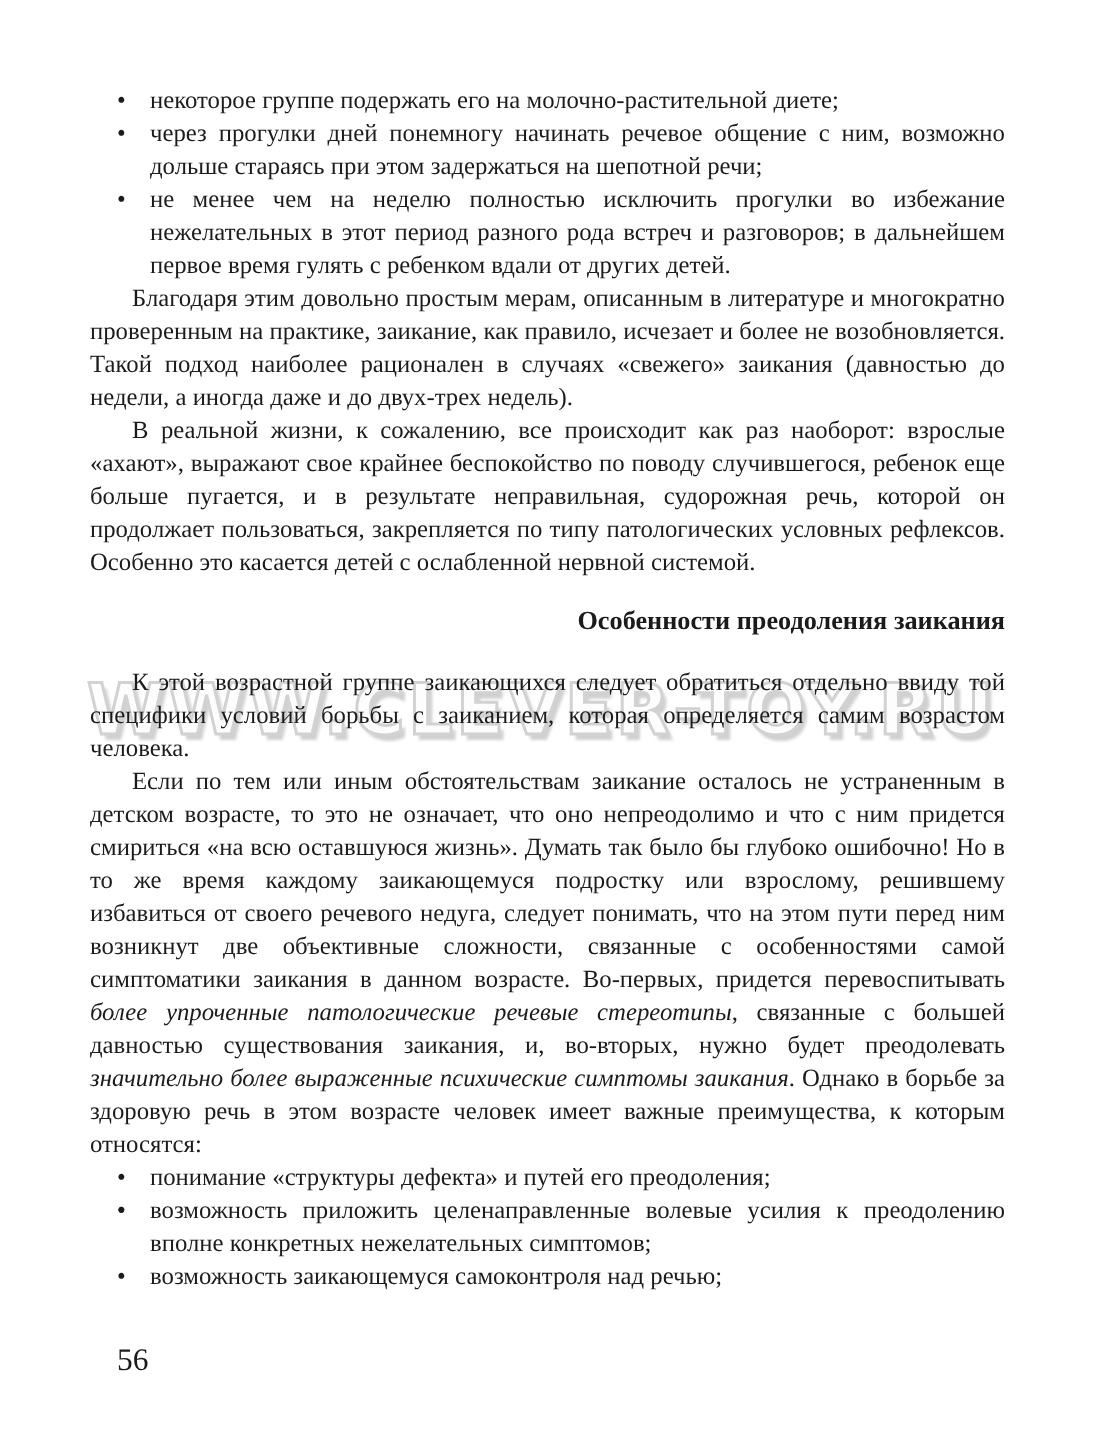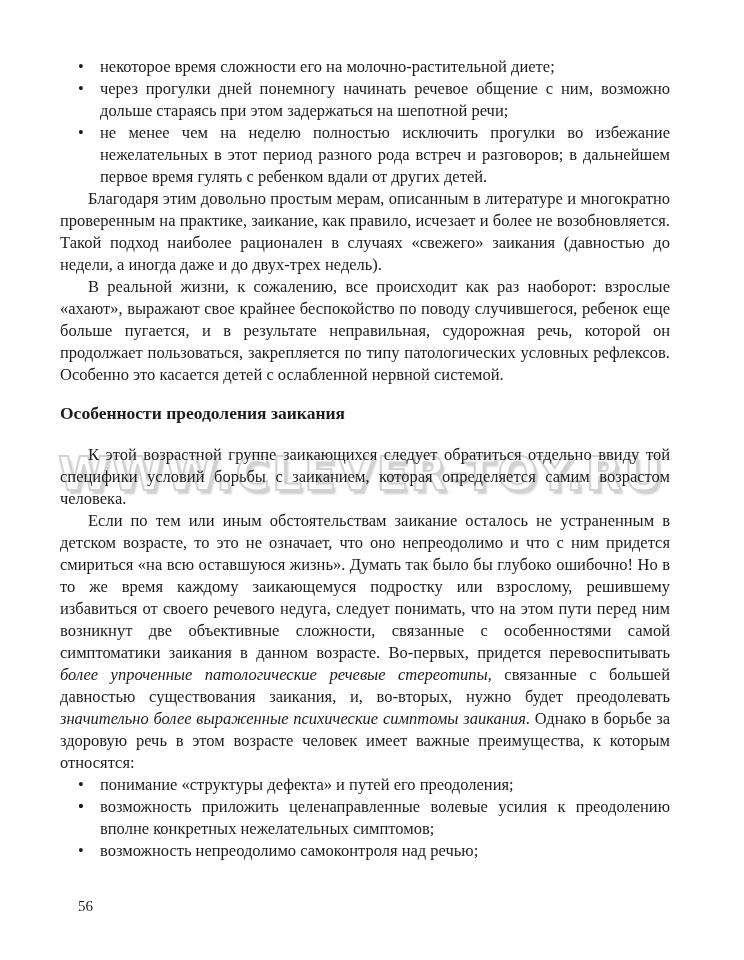--- a/index.html
+++ b/index.html
@@ -65,46 +65,46 @@
   }
   p.para {
     margin: 0;
     text-indent: 28px;
   }
   h2.heading {
     margin: 16px 0 20px 0;
     font-size: 17.5px;
     line-height: 22px;
     font-weight: bold;
-    text-align: left;
+    text-align: right;
   }
   h2.heading .hline { display: block; }
   em { }
   .page-number {
     position: absolute;
     left: 78px;
     top: 897px;
     z-index: 1;
-    font-size: 15px;
+    font-size: 21px;
     line-height: 18px;
   }
 </style>
 </head>
 <body>
 
 <div class="page">
 
   <div class="watermark">WWW.CLEVER-TOY.RU</div>
 
   <div class="content">
 
     <ul class="bullet-list">
       <li>
         <span class="marker">•</span>
-        <span>некоторое время сложности его на молочно-растительной диете;</span>
+        <span>некоторое группе подержать его на молочно-растительной диете;</span>
       </li>
       <li>
         <span class="marker">•</span>
         <span>через прогулки дней понемногу начинать речевое общение с ним, возможно дольше стараясь при этом задержаться на шепотной речи;</span>
       </li>
       <li>
         <span class="marker">•</span>
         <span>не менее чем на неделю полностью исключить прогулки во избежание нежелательных в этот период разного рода встреч и разговоров; в дальнейшем первое время гулять с ребенком вдали от других детей.</span>
       </li>
     </ul>
@@ -128,21 +128,21 @@
       </li>
       <li>
         <span class="marker">•</span>
       </li>
       <li>
         <span class="marker">•</span>
         <span>возможность приложить целенаправленные волевые усилия к преодолению вполне конкретных нежелательных симптомов;</span>
       </li>
       <li>
         <span class="marker">•</span>
-        <span>возможность непреодолимо самоконтроля над речью;</span>
+        <span>возможность заикающемуся самоконтроля над речью;</span>
       </li>
     </ul>
 
   </div>
 
   <div class="page-number">56</div>
 
 </div>
 
 </body></html>

